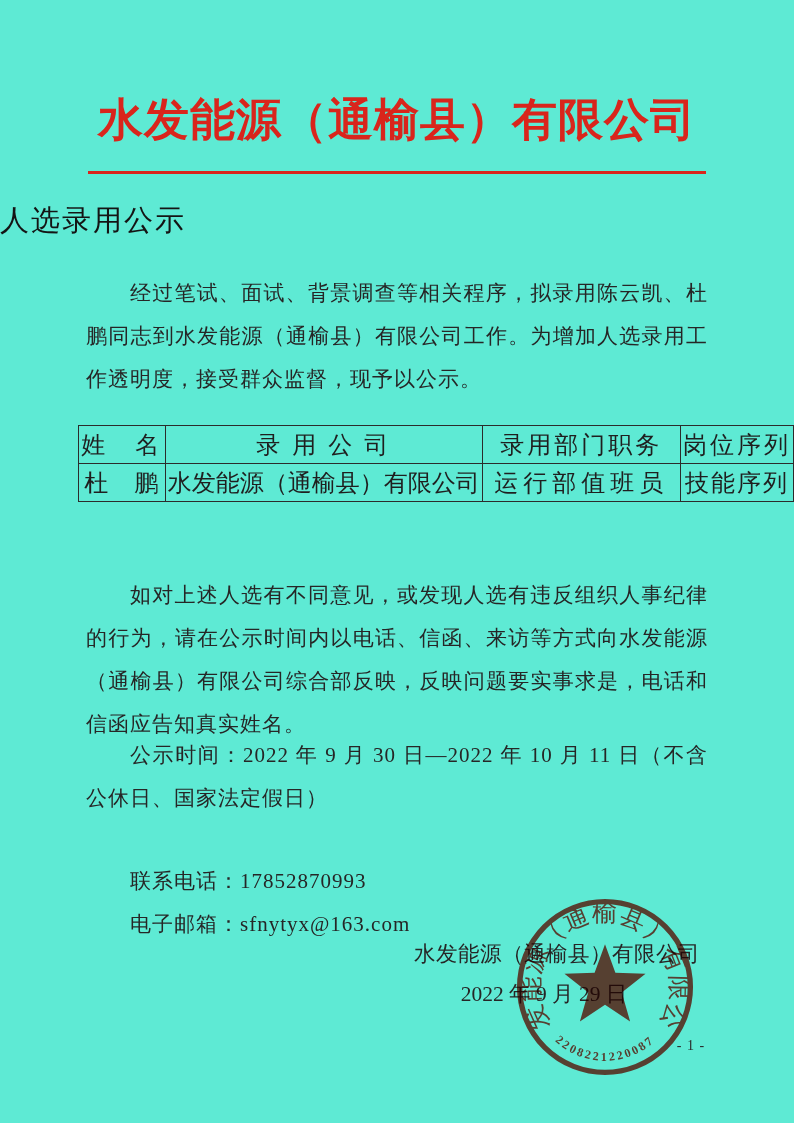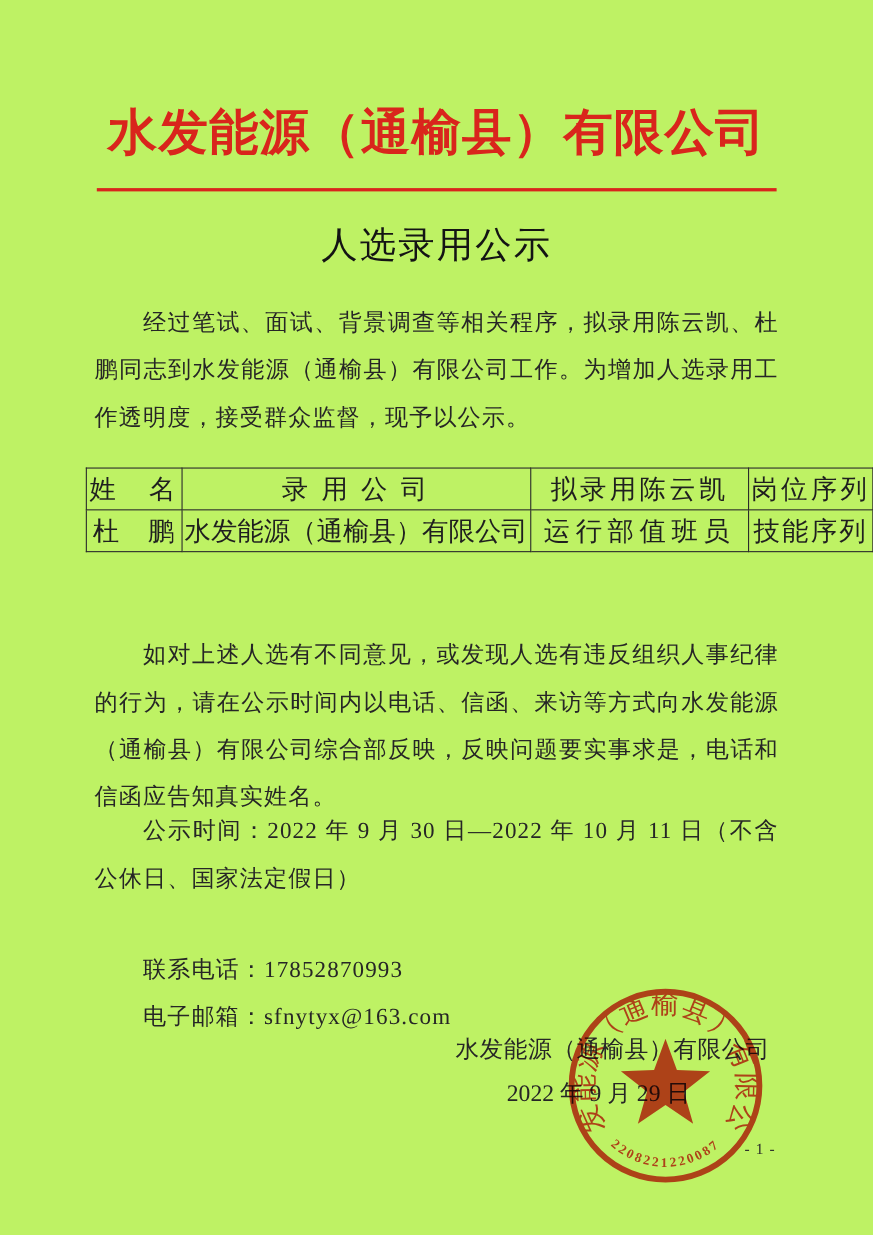--- a/index.html
+++ b/index.html
@@ -1,32 +1,32 @@
 <!DOCTYPE html>
 <html><head>
 <meta charset="utf-8">
 <style>
   html,body { margin:0; padding:0; background:#ffffff; }
   .page {
-    position:relative; width:794px; height:1123px; background:#bef264;
+    position:relative; width:794px; height:1123px; background:#5eead4;
     font-family:"Liberation Serif","DejaVu Serif",serif;
     color:#232323; overflow:hidden;
   }
   .doc-title {
     position:absolute; top:90px; left:0; width:100%;
     text-align:center; font-size:45px; font-weight:bold;
     color:#d9251c; letter-spacing:1px; white-space:nowrap;
   }
   .red-rule {
     position:absolute; top:171px; left:88px; width:618px; height:3px;
     background:#d9251c;
   }
   .doc-subtitle {
     position:absolute; top:201px; left:0; width:100%;
-    text-align:center; font-size:33px; color:#141414; letter-spacing:2px;
+    font-size:29px; color:#141414; letter-spacing:2px;
   }
   .body-text {
     position:absolute; left:86px; width:622px;
     font-size:21px; line-height:43px; letter-spacing:1px;
     text-align:justify; color:#262626;
   }
   .indent { text-indent:44px; }
   .p-intro    { top:272px; }
   .p-objection{ top:574px; }
   .p-period   { top:734px; }
@@ -79,21 +79,21 @@
 
   <div class="doc-subtitle">人选录用公示</div>
 
   <div class="body-text indent p-intro">经过笔试、面试、背景调查等相关程序，拟录用陈云凯、杜鹏同志到水发能源（通榆县）有限公司工作。为增加人选录用工作透明度，接受群众监督，现予以公示。</div>
 
   <table class="roster">
     <tbody>
       <tr class="hdr">
         <td class="c1">姓　名</td>
         <td class="c2">录 用 公 司</td>
-        <td class="c3">拟录用陈云凯</td>
+        <td class="c3">录用部门职务</td>
         <td class="c4">岗位序列</td>
       </tr>
       <tr>
         <td class="c1">杜　鹏</td>
         <td class="c2">水发能源（通榆县）有限公司</td>
         <td class="c3">运行部值班员</td>
         <td class="c4">技能序列</td>
       </tr>
     </tbody>
   </table>

